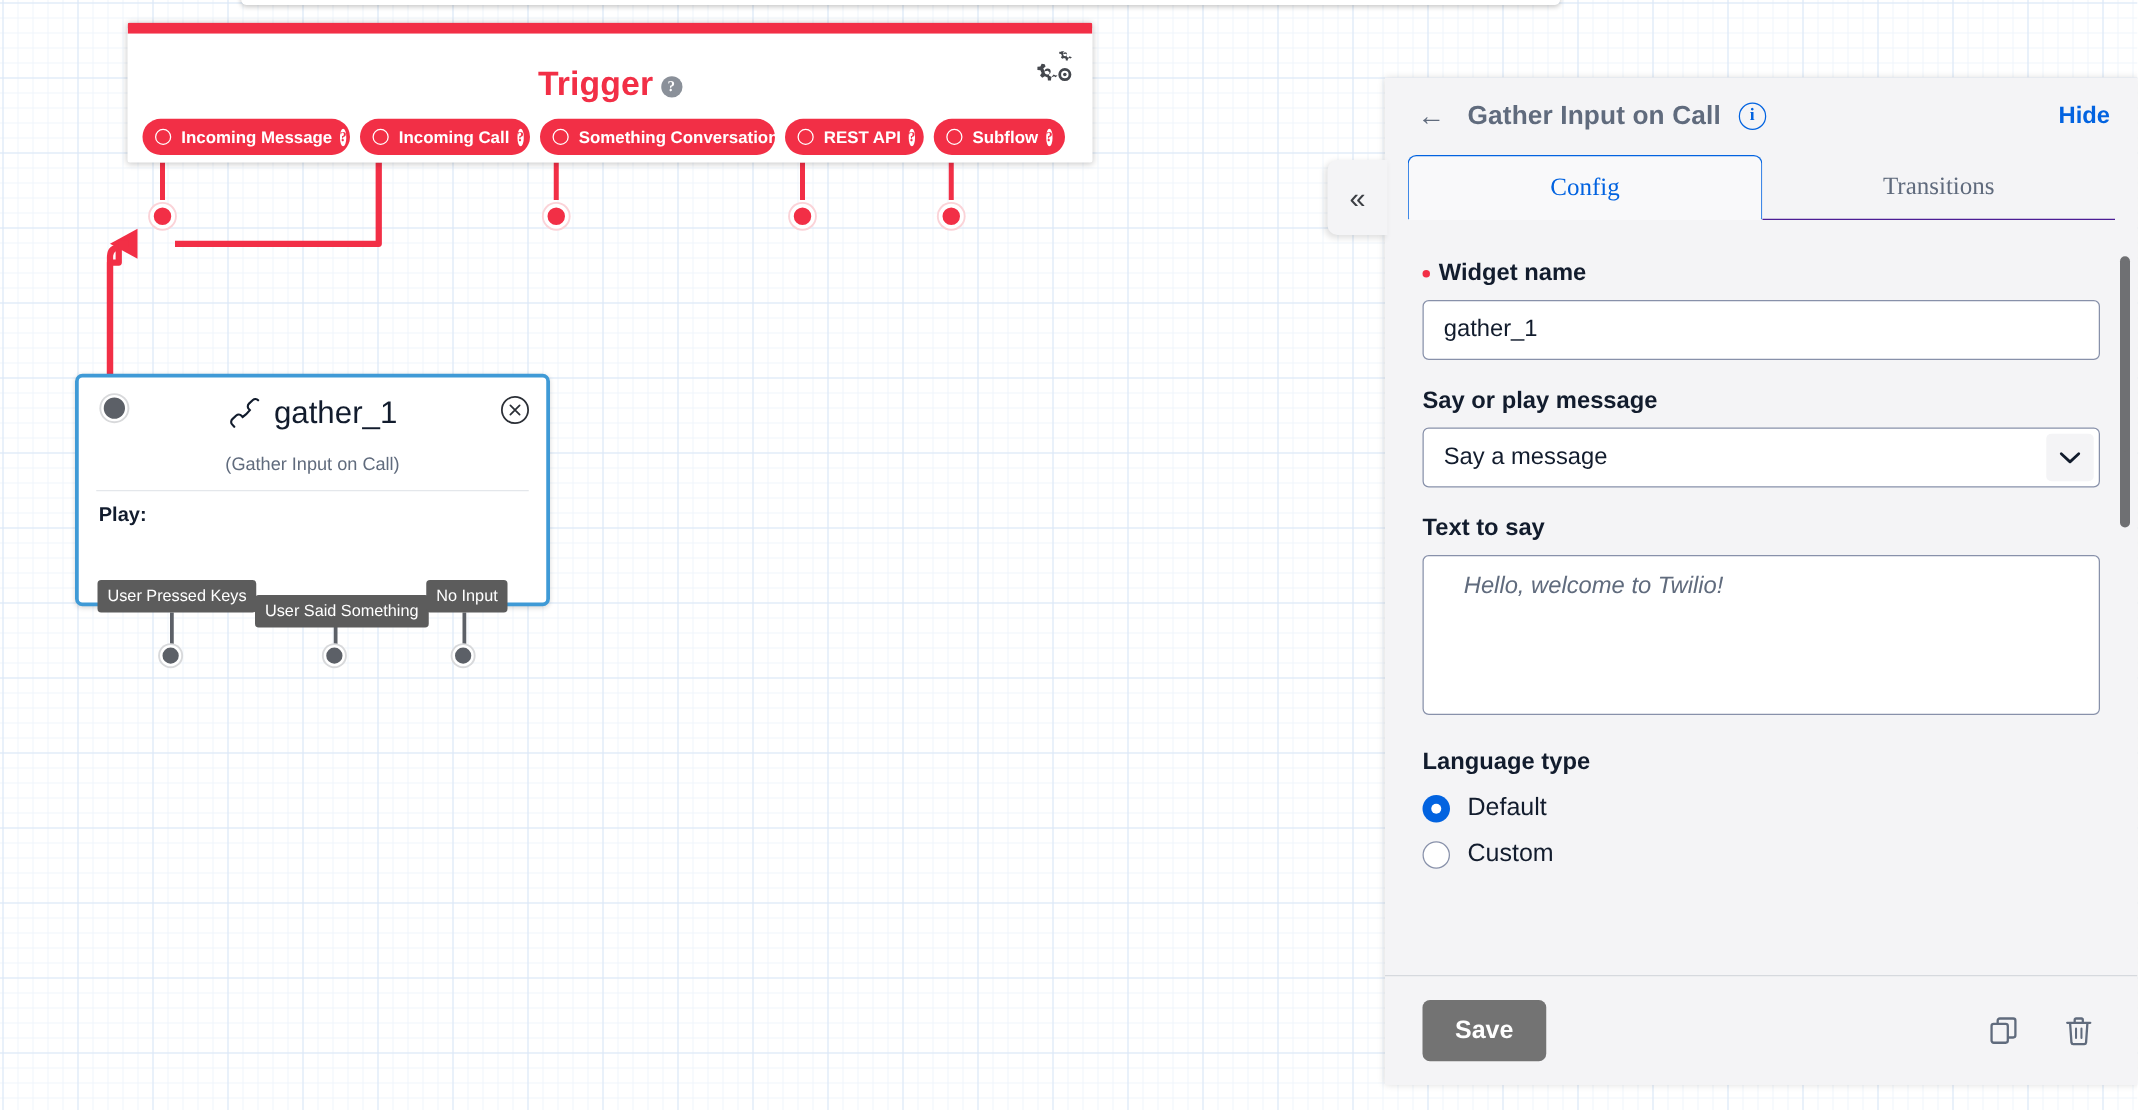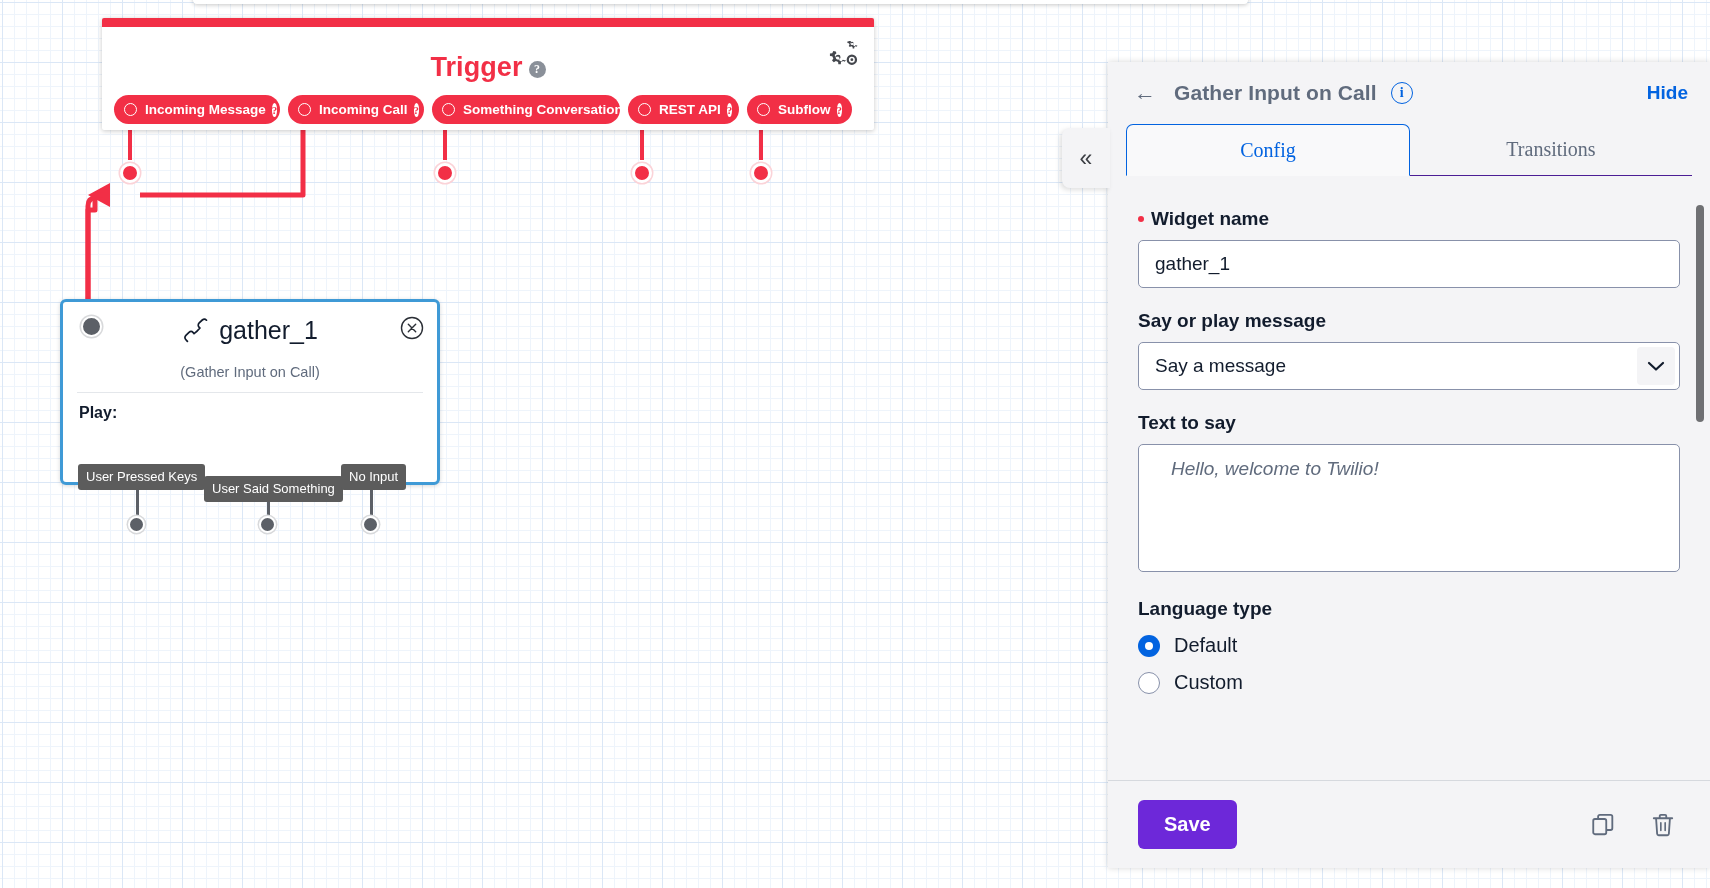--- a/index.html
+++ b/index.html
@@ -393,21 +393,21 @@
 
   #panel-footer {
     flex: 0 0 auto;
     height: 88px;
     border-top: 1px solid #d6d9de;
     display: flex;
     align-items: center;
     padding: 0 34px 0 30px;
   }
   #save-button {
-    background: #6d28d9;
+    background: #737373;
     color: #fff;
     font-family: "Liberation Sans", sans-serif;
     font-size: 20px;
     font-weight: 700;
     border: none;
     border-radius: 6px;
     padding: 13px 26px;
     cursor: pointer;
   }
   .footer-icon {

